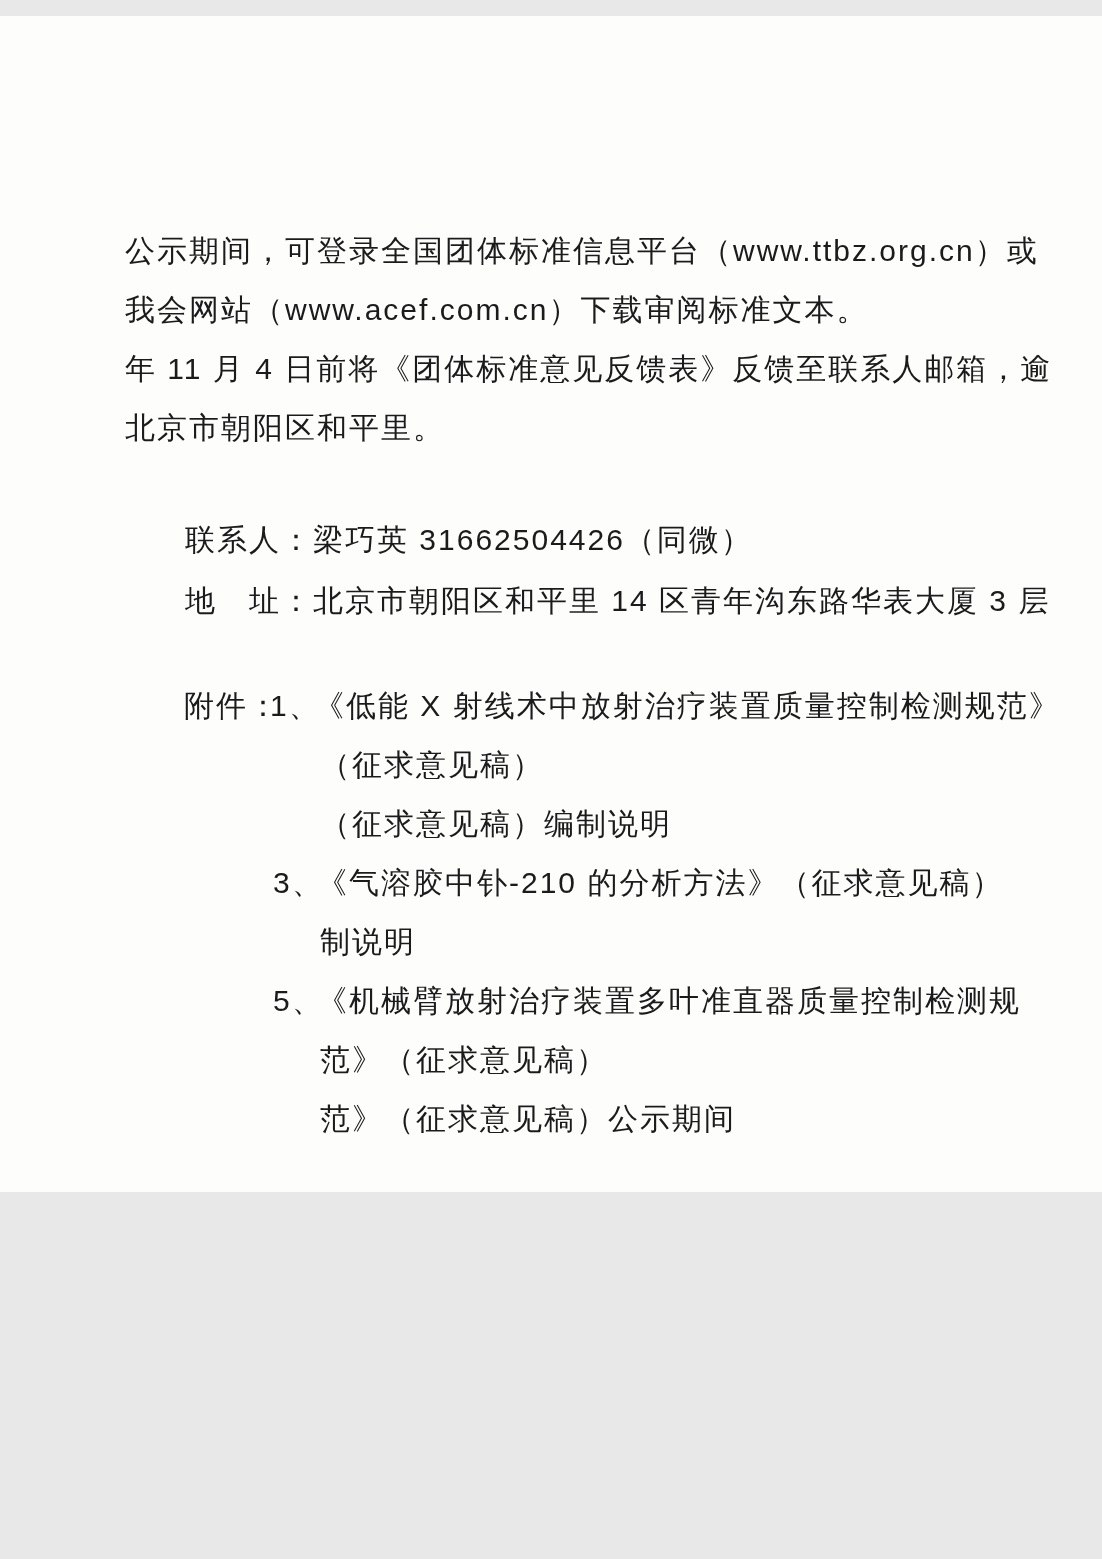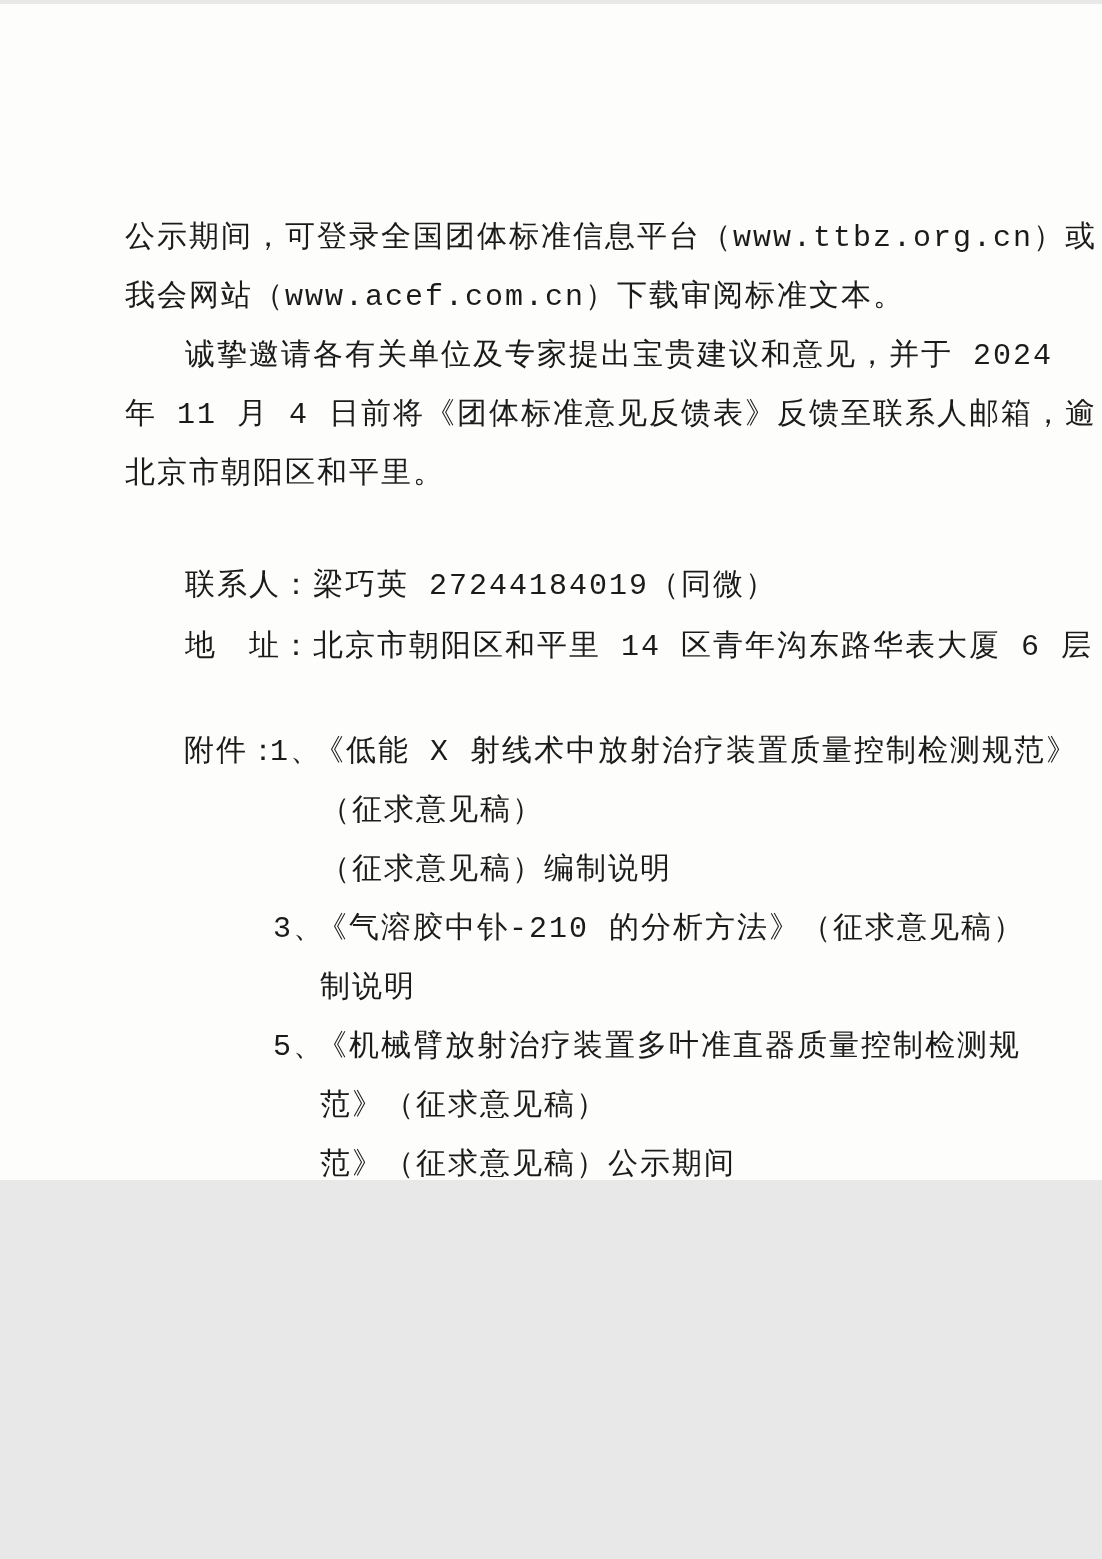--- a/index.html
+++ b/index.html
@@ -4,24 +4,24 @@
 <style>
   html, body {
     margin: 0;
     padding: 0;
     background: #e8e8e8;
   }
   .page {
     position: relative;
     width: 1102px;
     height: 1176px;
-    margin: 4px auto;
+    margin: 16px auto;
     background: #fdfdfc;
     color: #1b1b1b;
-    font-family: Liberation Mono, monospace;
+    font-family: Liberation Sans, sans-serif;
     font-size: 30px;
     letter-spacing: 2px;
     overflow: hidden;
   }
   .content {
     position: absolute;
     left: 125px;
     top: 205px;
     right: 100px;
   }
@@ -56,31 +56,30 @@
 
 <div class="page">
   <div class="content">
 
     <div>
       <div class="line">公示期间，可登录全国团体标准信息平台（www.ttbz.org.cn）或</div>
       <div class="line">我会网站（www.acef.com.cn）下载审阅标准文本。</div>
     </div>
 
     <div>
-      <div class="line indent-2em">诚挚邀请各有关单位及专家提出宝贵建议和意见，并于 2024</div>
       <div class="line">年 11 月 4 日前将《团体标准意见反馈表》反馈至联系人邮箱，逾</div>
       <div class="line">北京市朝阳区和平里。</div>
     </div>
 
     <div class="contacts">
       <div class="line">
-        <span class="contact-label">联系人：</span><span>梁巧英 27244184019（同微）</span>
+        <span class="contact-label">联系人：</span><span>梁巧英 31662504426（同微）</span>
       </div>
       <div class="line">
-        <span class="contact-label">地　址：</span><span>北京市朝阳区和平里 14 区青年沟东路华表大厦 6 层</span>
+        <span class="contact-label">地　址：</span><span>北京市朝阳区和平里 14 区青年沟东路华表大厦 3 层</span>
       </div>
     </div>
 
     <div class="attachments">
       <div class="line att-first">
         <span class="att-label">附件：</span><span class="att-num">1、</span><span>《低能 X 射线术中放射治疗装置质量控制检测规范》</span>
       </div>
       <div class="line att-cont">（征求意见稿）</div>
 
       <div class="line att-cont">（征求意见稿）编制说明</div>

